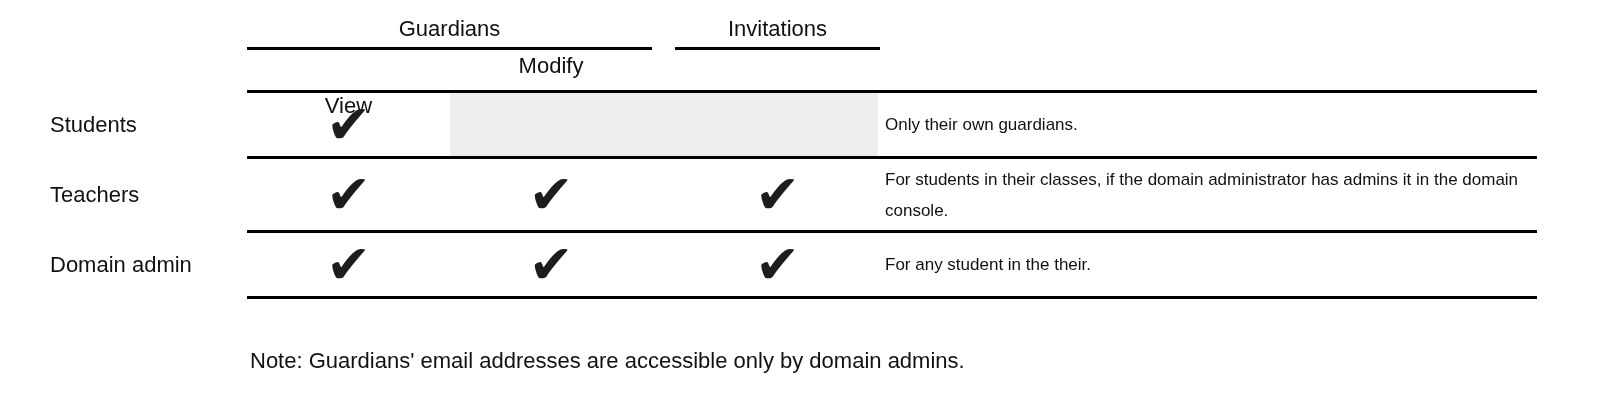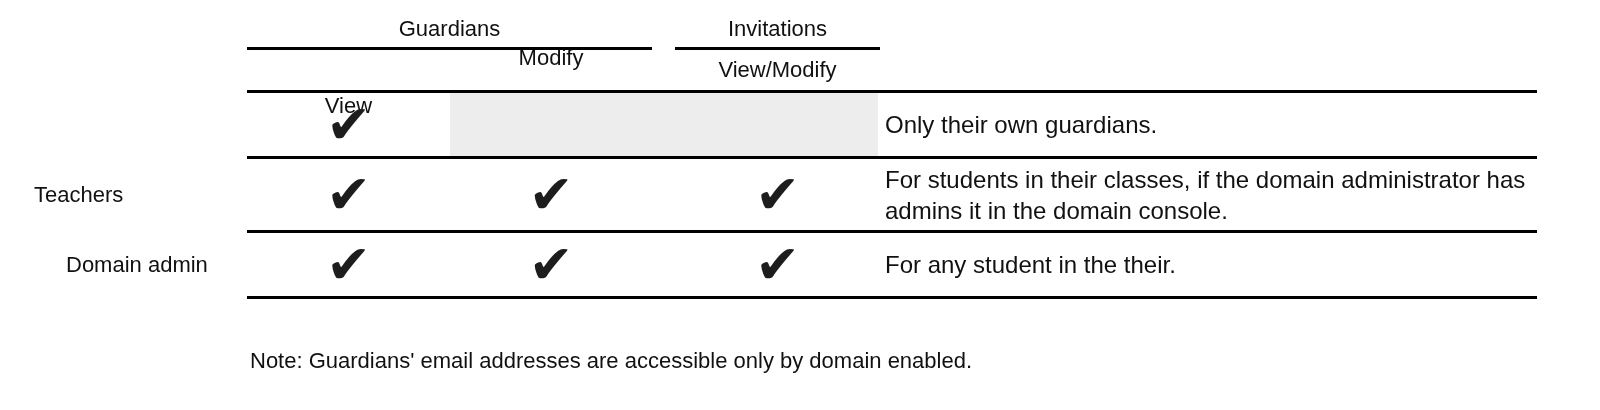--- a/index.html
+++ b/index.html
@@ -42,21 +42,21 @@
     align-items: center;
     justify-content: flex-start;
   }
   .check {
     font-family: "DejaVu Sans", sans-serif;
     font-size: 54px;
     line-height: 1;
     color: #1d1d1d;
   }
   .note-text {
-    font-size: 24px;
+    font-size: 17px;
     line-height: 31px;
     color: #111111;
     white-space: normal;
     max-width: 655px;
   }
   .row-label {
     font-size: 22px;
     line-height: 28px;
     color: #111111;
     white-space: nowrap;
@@ -83,66 +83,68 @@
 
 <div class="page">
 
   <div class="abs txt center" style="left:675px; top:15px; width:205px;">Invitations</div>
   <div class="abs txt center" style="left:247px; top:15px; width:405px;">Guardians</div>
 
   <div class="rule" style="left:247px; top:47px; width:405px;"></div>
   <div class="rule" style="left:675px; top:47px; width:205px;"></div>
 
   <div class="abs txt center col-view" style="top:56px;margin-top:36px;">View</div>
-  <div class="abs txt center col-modify" style="top:44px;">Modify</div>
-  <div class="abs txt center col-viewmodify" style="top:56px;">View/Modify</div>
+  <div class="abs txt center col-modify" style="top:52px;">Modify</div>
 
   <div class="disabled-region" style="left:450px; top:93px; width:428px; height:63px;"></div>
 
   <div class="rule" style="left:247px; top:90px;  width:1290px;"></div>
   <div class="rule" style="left:247px; top:156px; width:1290px;"></div>
   <div class="rule" style="left:247px; top:230px; width:1290px;"></div>
   <div class="rule" style="left:247px; top:296px; width:1290px;"></div>
 
+  <div class="cell-left band-students" style="left:50px; width:190px;">
+    <span class="row-label">Students</span>
+  </div>
   <div class="cell band-students col-view">
     <span class="check">✔</span>
   </div>
   <div class="cell band-students col-modify"></div>
   <div class="cell band-students col-viewmodify"></div>
   <div class="cell-left band-students" style="left:885px; width:655px;">
     <span class="note-text">Only their own guardians.</span>
   </div>
 
-  <div class="cell-left band-teachers" style="left:34px; width:190px;">
+  <div class="cell-left band-teachers" style="left:50px; width:190px;">
     <span class="row-label">Teachers</span>
   </div>
   <div class="cell band-teachers col-view">
     <span class="check">✔</span>
   </div>
   <div class="cell band-teachers col-modify">
     <span class="check">✔</span>
   </div>
   <div class="cell band-teachers col-viewmodify">
     <span class="check">✔</span>
   </div>
   <div class="cell-left band-teachers" style="left:885px; width:655px;">
     <span class="note-text">For students in their classes, if the domain administrator has admins it in the domain console.</span>
   </div>
 
-  <div class="cell-left band-domain" style="left:50px; width:190px;margin-left:16px;">
+  <div class="cell-left band-domain" style="left:50px; width:190px;">
     <span class="row-label">Domain admin</span>
   </div>
   <div class="cell band-domain col-view">
     <span class="check">✔</span>
   </div>
   <div class="cell band-domain col-modify">
     <span class="check">✔</span>
   </div>
   <div class="cell band-domain col-viewmodify">
     <span class="check">✔</span>
   </div>
   <div class="cell-left band-domain" style="left:885px; width:655px;">
     <span class="note-text">For any student in the their.</span>
   </div>
 
-  <div class="abs footnote" style="left:250px; top:347px;">Note: Guardians' email addresses are accessible only by domain enabled.</div>
+  <div class="abs footnote" style="left:250px; top:347px;">Note: Guardians' email addresses are accessible only by domain admins.</div>
 
 </div>
 
 </body></html>

